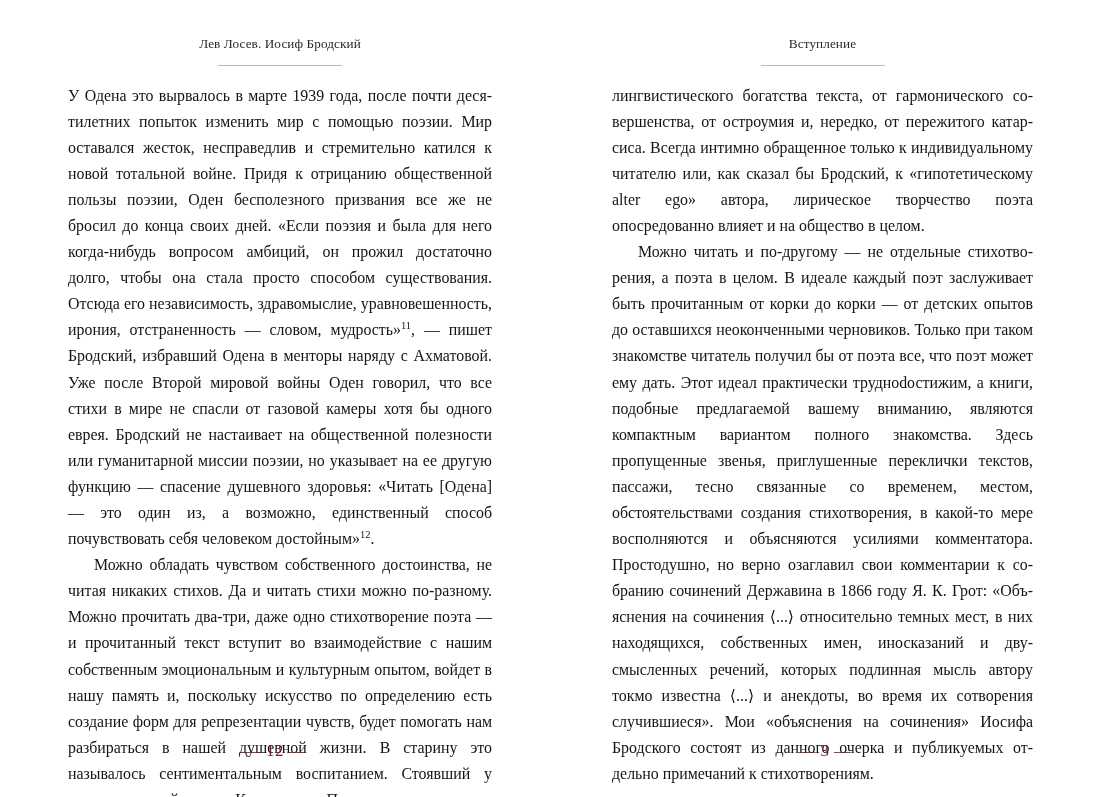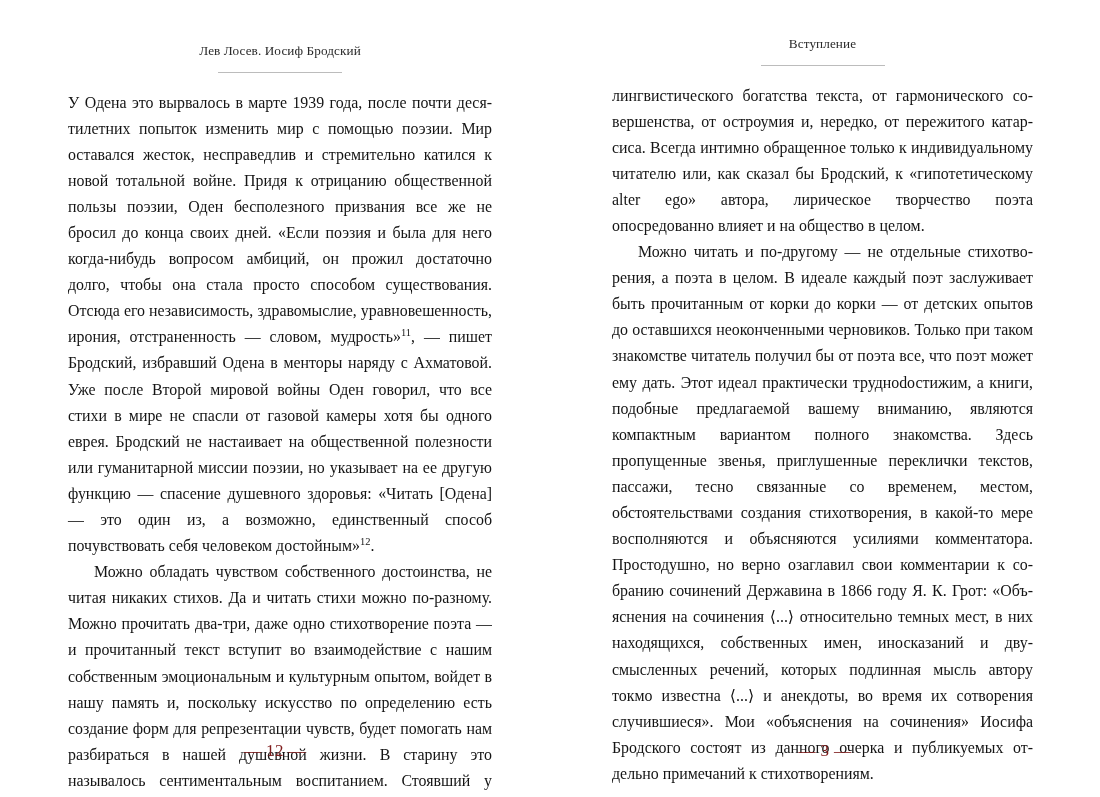--- a/index.html
+++ b/index.html
@@ -23,21 +23,21 @@
     display: flex;
   }
 
   .page {
     position: relative;
     width: 550px;
     height: 797px;
     box-sizing: border-box;
   }
 
-  .page-left  { padding: 7px 58px 0 68px; }
+  .page-left  { padding: 0 58px 0 68px; }
   .page-right { padding: 0 67px 0 62px; }
 
   
   .runhead {
     text-align: center;
     font-size: 13.2px;
     letter-spacing: 0.1px;
     color: #2a2a2a;
     padding-top: 37px;
     line-height: 1.1;

